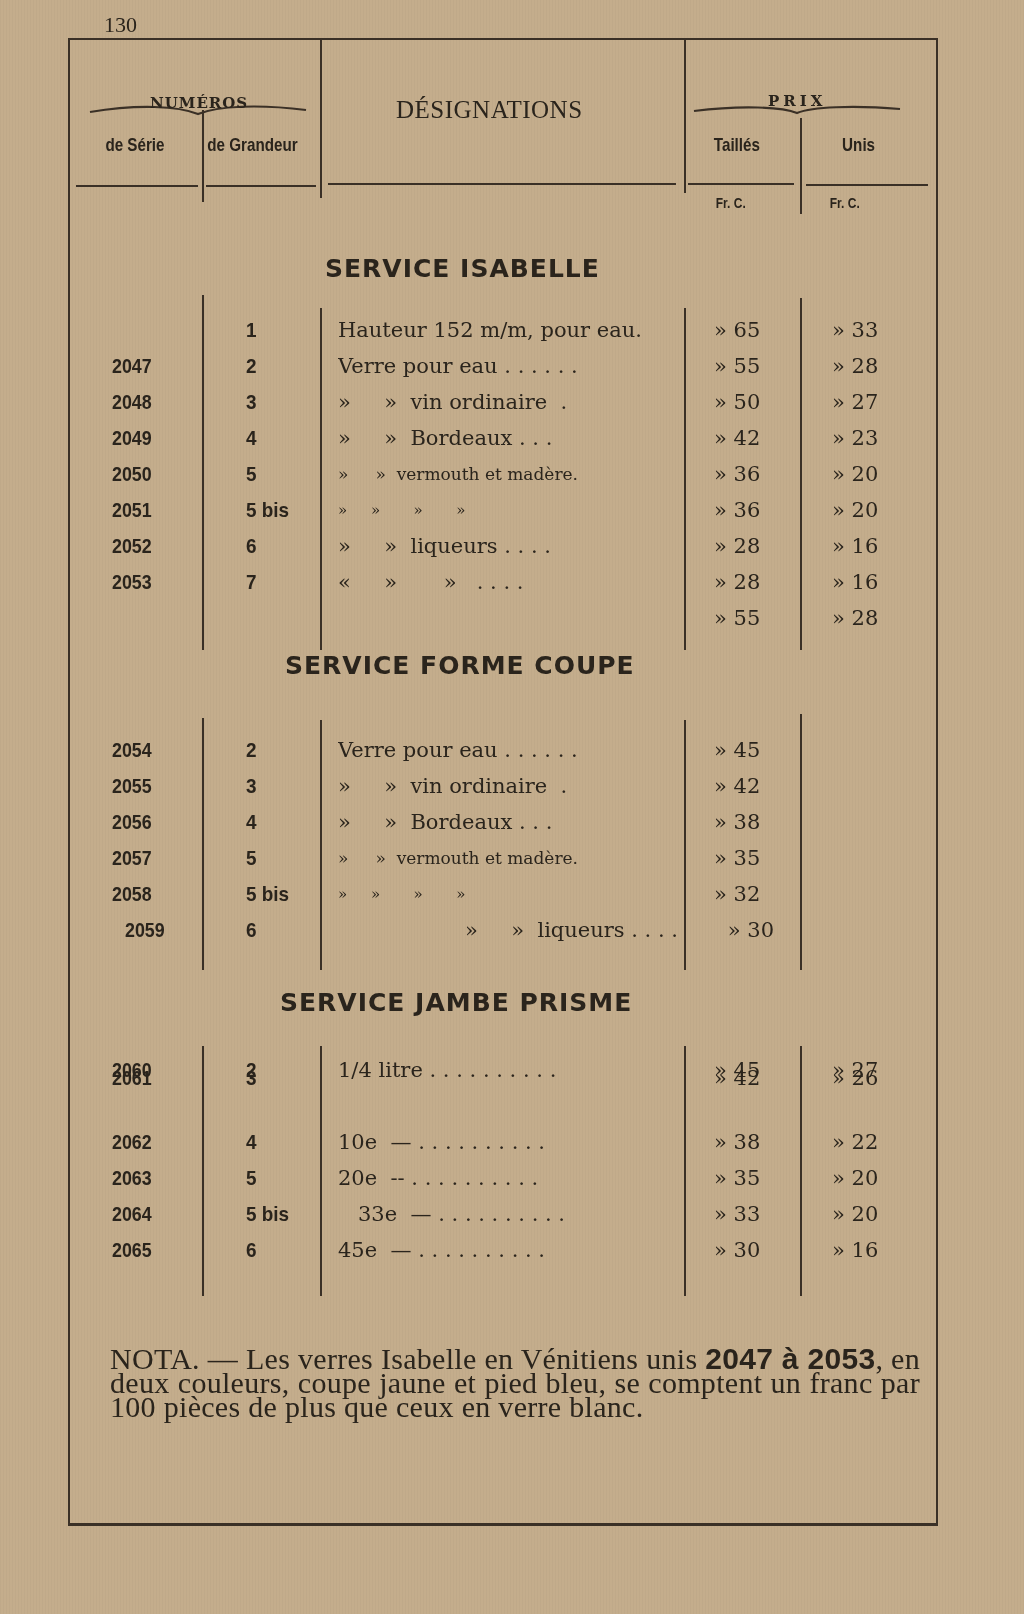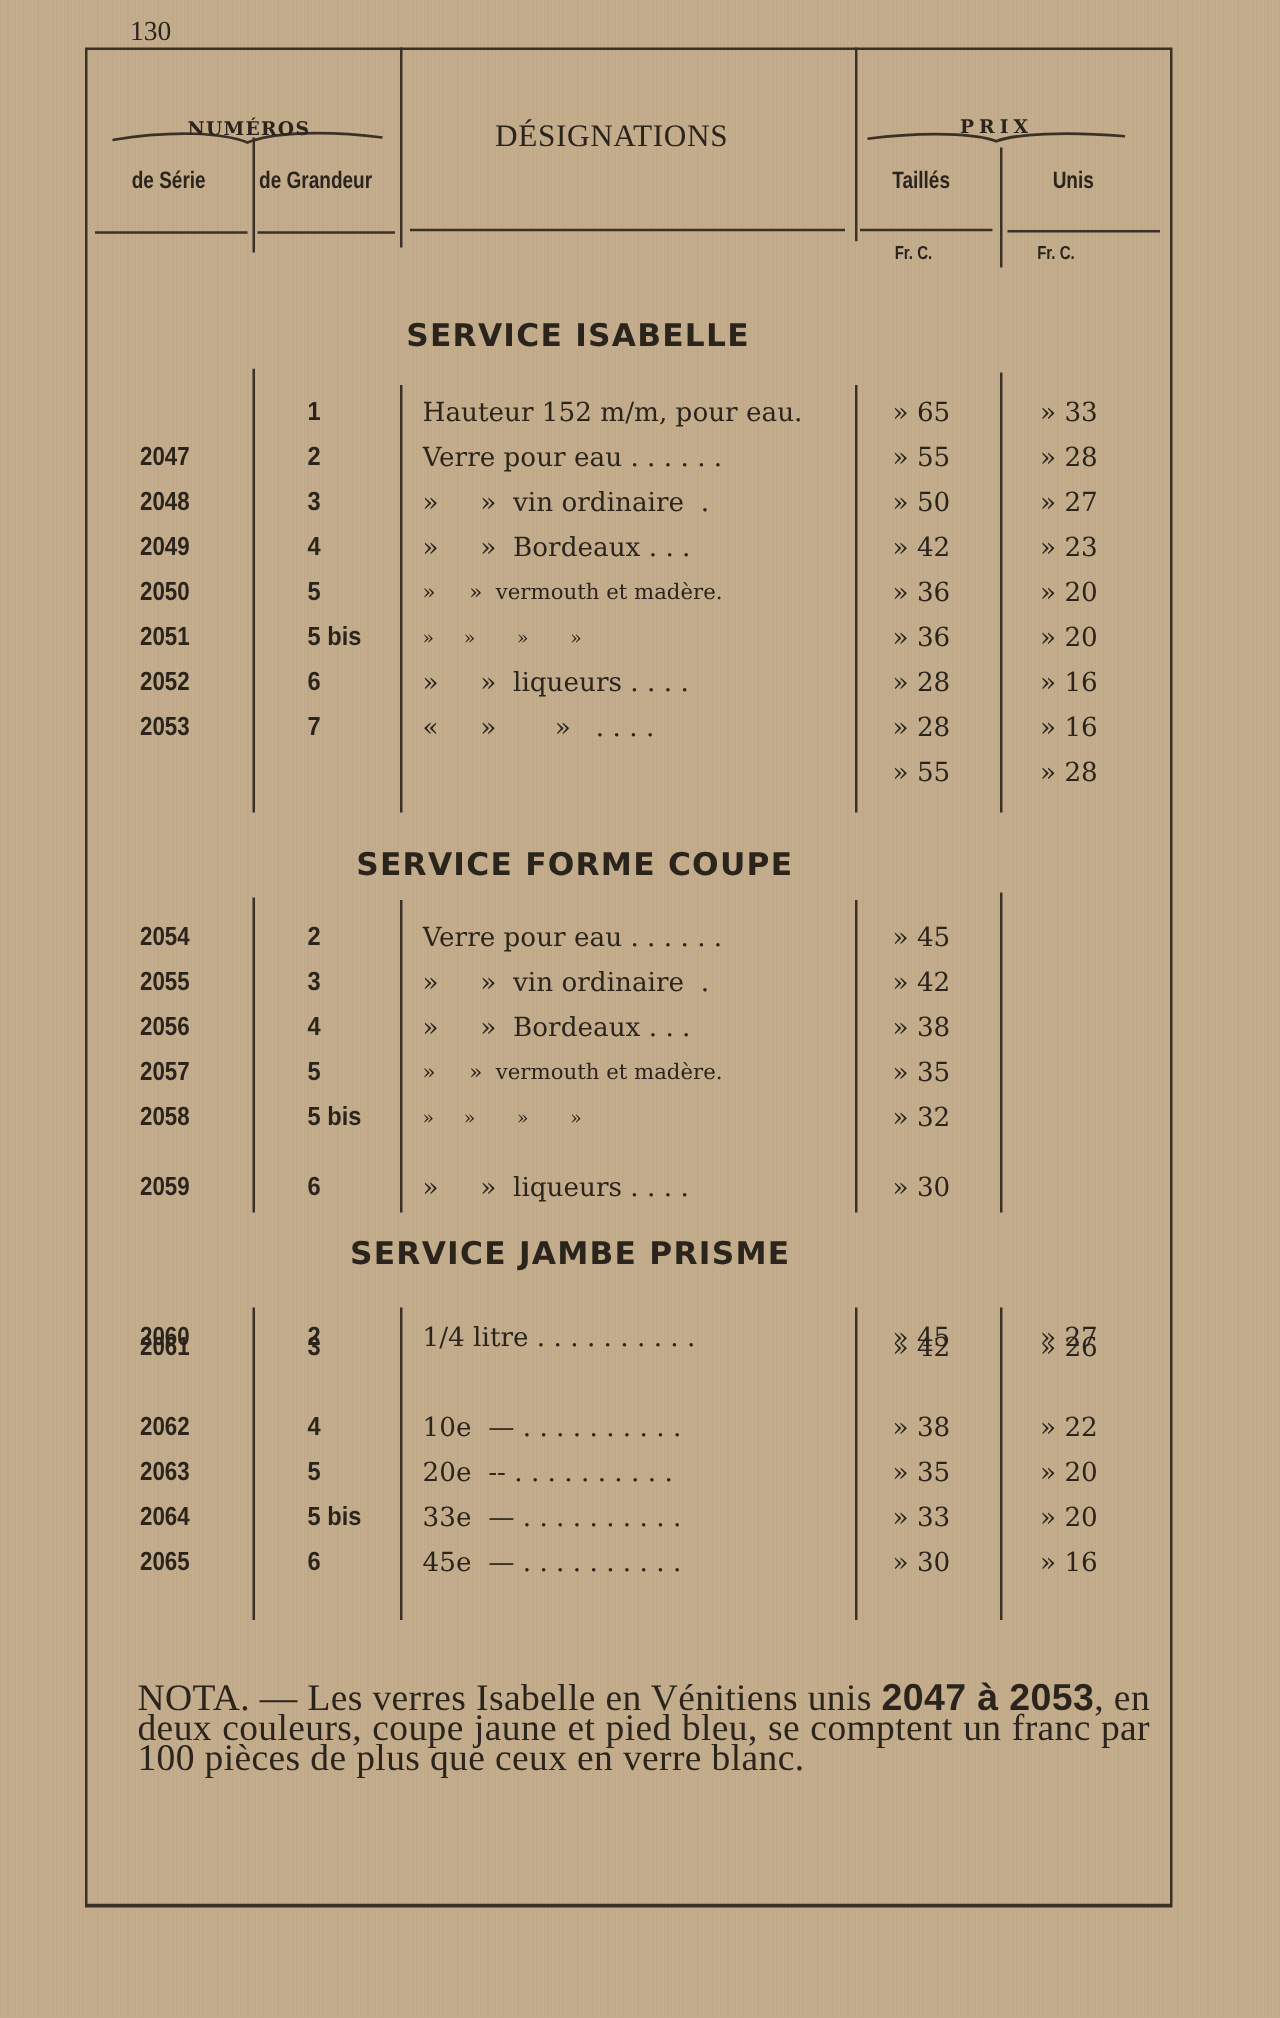--- a/index.html
+++ b/index.html
@@ -128,21 +128,21 @@
   <span class="c-taille">» 28</span>
   <span class="c-unis">» 16</span>
 </div>
 <div class="row" style="top:600px;">
   <span class="c-serie"></span>
   <span class="c-grand"></span>
   <span class="c-taille">» 55</span>
   <span class="c-unis">» 28</span>
 </div>
 
-<div class="abs section-title" style="left:285px; top:677px;">SERVICE FORME COUPE</div>
+<div class="abs section-title" style="left:285px; top:651px;">SERVICE FORME COUPE</div>
 
 <div class="vline" style="left:202px; top:718px; height:252px;"></div>
 <div class="vline" style="left:320px; top:720px; height:250px;"></div>
 <div class="vline" style="left:684px; top:720px; height:250px;"></div>
 <div class="vline" style="left:800px; top:714px; height:256px;"></div>
 
 <div class="row" style="top:732px;">
   <span class="c-serie">2054</span>
   <span class="c-grand">2</span>
   <span class="c-desig">Verre pour eau . . . . . .</span>
@@ -170,21 +170,21 @@
   <span class="c-taille">» 35</span>
   <span class="c-unis"></span>
 </div>
 <div class="row" style="top:876px;">
   <span class="c-serie">2058</span>
   <span class="c-grand">5 bis</span>
   <span class="c-desig" style="white-space:pre; font-size:15px;">»     »       »       »</span>
   <span class="c-taille">» 32</span>
   <span class="c-unis"></span>
 </div>
-<div class="row" style="top:932px;">
+<div class="row" style="top:912px;text-align:right;">
   <span class="c-serie">2059</span>
   <span class="c-grand">6</span>
   <span class="c-desig" style="white-space:pre;">»     »  liqueurs . . . .</span>
   <span class="c-taille">» 30</span>
   <span class="c-unis"></span>
 </div>
 
 <div class="abs section-title" style="left:280px; top:988px;">SERVICE JAMBE PRISME</div>
 
 <div class="vline" style="left:202px; top:1046px; height:250px;"></div>
@@ -215,21 +215,21 @@
 <div class="row" style="top:1160px;">
   <span class="c-serie">2063</span>
   <span class="c-grand">5</span>
   <span class="c-desig" style="white-space:pre;">20e  -- . . . . . . . . . .</span>
   <span class="c-taille">» 35</span>
   <span class="c-unis">» 20</span>
 </div>
 <div class="row" style="top:1196px;">
   <span class="c-serie">2064</span>
   <span class="c-grand">5 bis</span>
-  <span class="c-desig" style="white-space:pre;">33e  — . . . . . . . . . .</span>
+  <span class="c-desig" style="white-space:pre;margin-left:20px;">33e  — . . . . . . . . . .</span>
   <span class="c-taille">» 33</span>
   <span class="c-unis">» 20</span>
 </div>
 <div class="row" style="top:1232px;">
   <span class="c-serie">2065</span>
   <span class="c-grand">6</span>
   <span class="c-desig" style="white-space:pre;">45e  — . . . . . . . . . .</span>
   <span class="c-taille">» 30</span>
   <span class="c-unis">» 16</span>
 </div>

